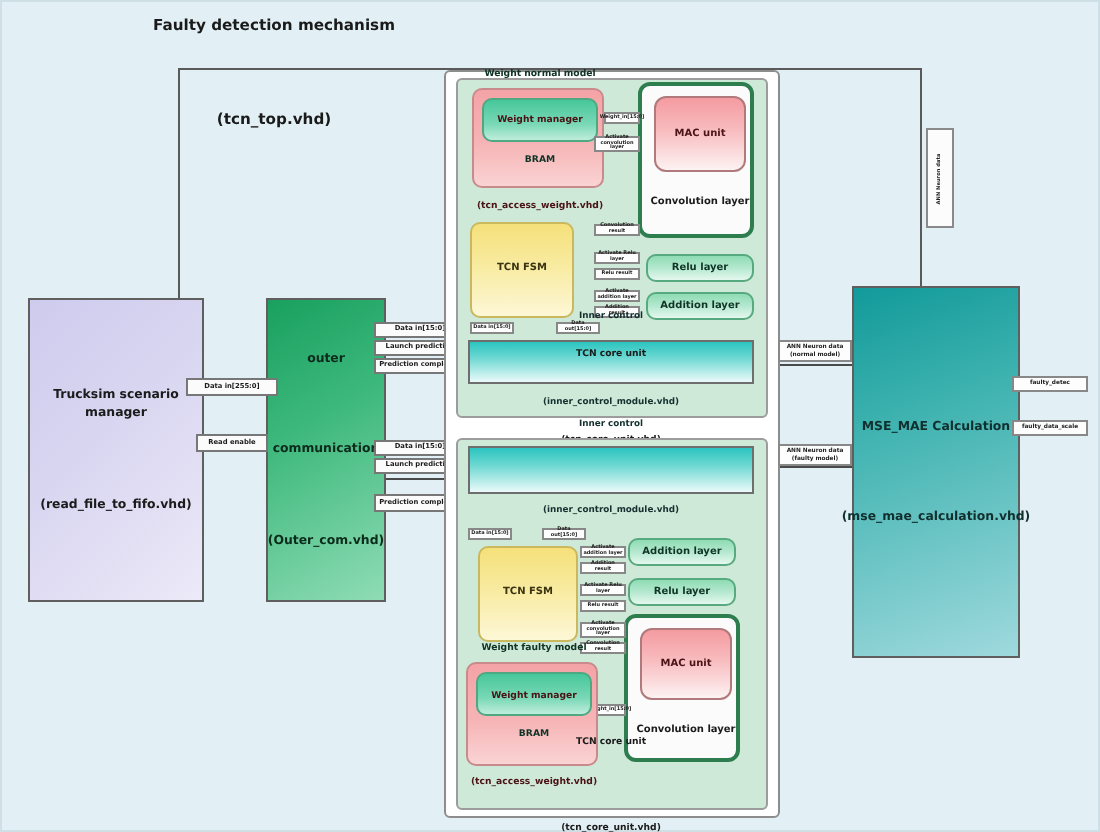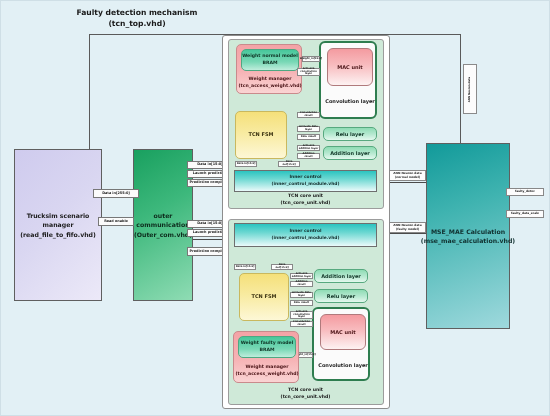--- a/index.html
+++ b/index.html
@@ -10,21 +10,21 @@
     overflow:hidden;
   }
   #canvas{
     position:relative;
     width:550px;height:416px;
     background:#e2f0f5;
     box-sizing:border-box;
     border:1px solid #cfdfe6;
   }
   .abs{position:absolute;box-sizing:border-box;}
-  .ctr{display:flex;align-items:center;justify-content:center;text-align:center;}
+  .ctr{display:flex;align-items:center;justify-content:center;text-align:center;gap:36px;}
   .col{flex-direction:column;}
 
   
   .title{
     left:36px;top:6px;width:200px;
     font-size:7.6px;font-weight:bold;color:#1a1a1a;line-height:1.45;
     text-align:center;
   }
 
   

